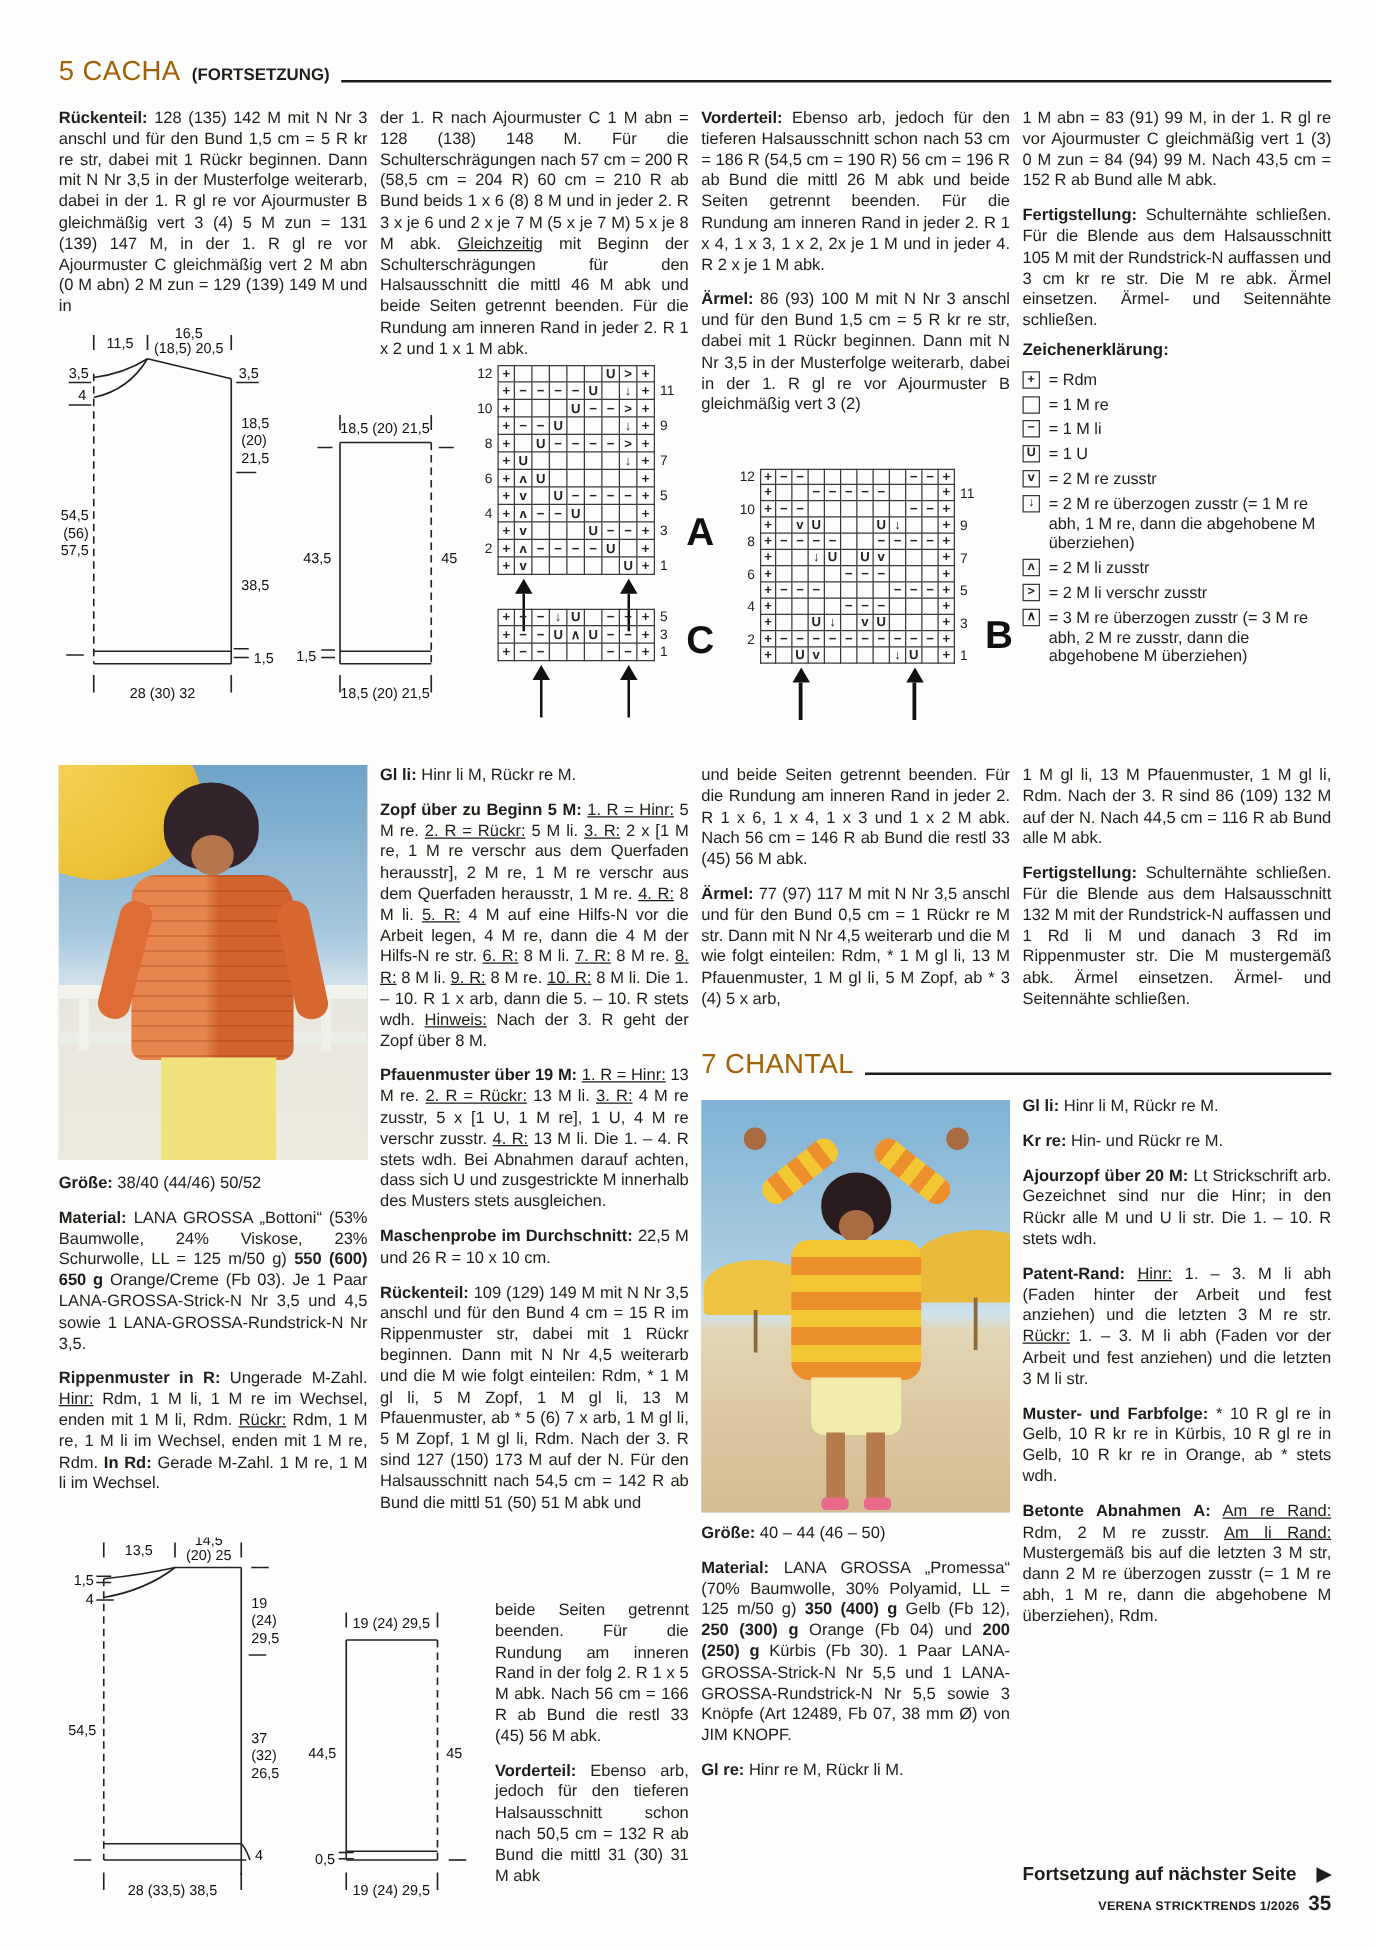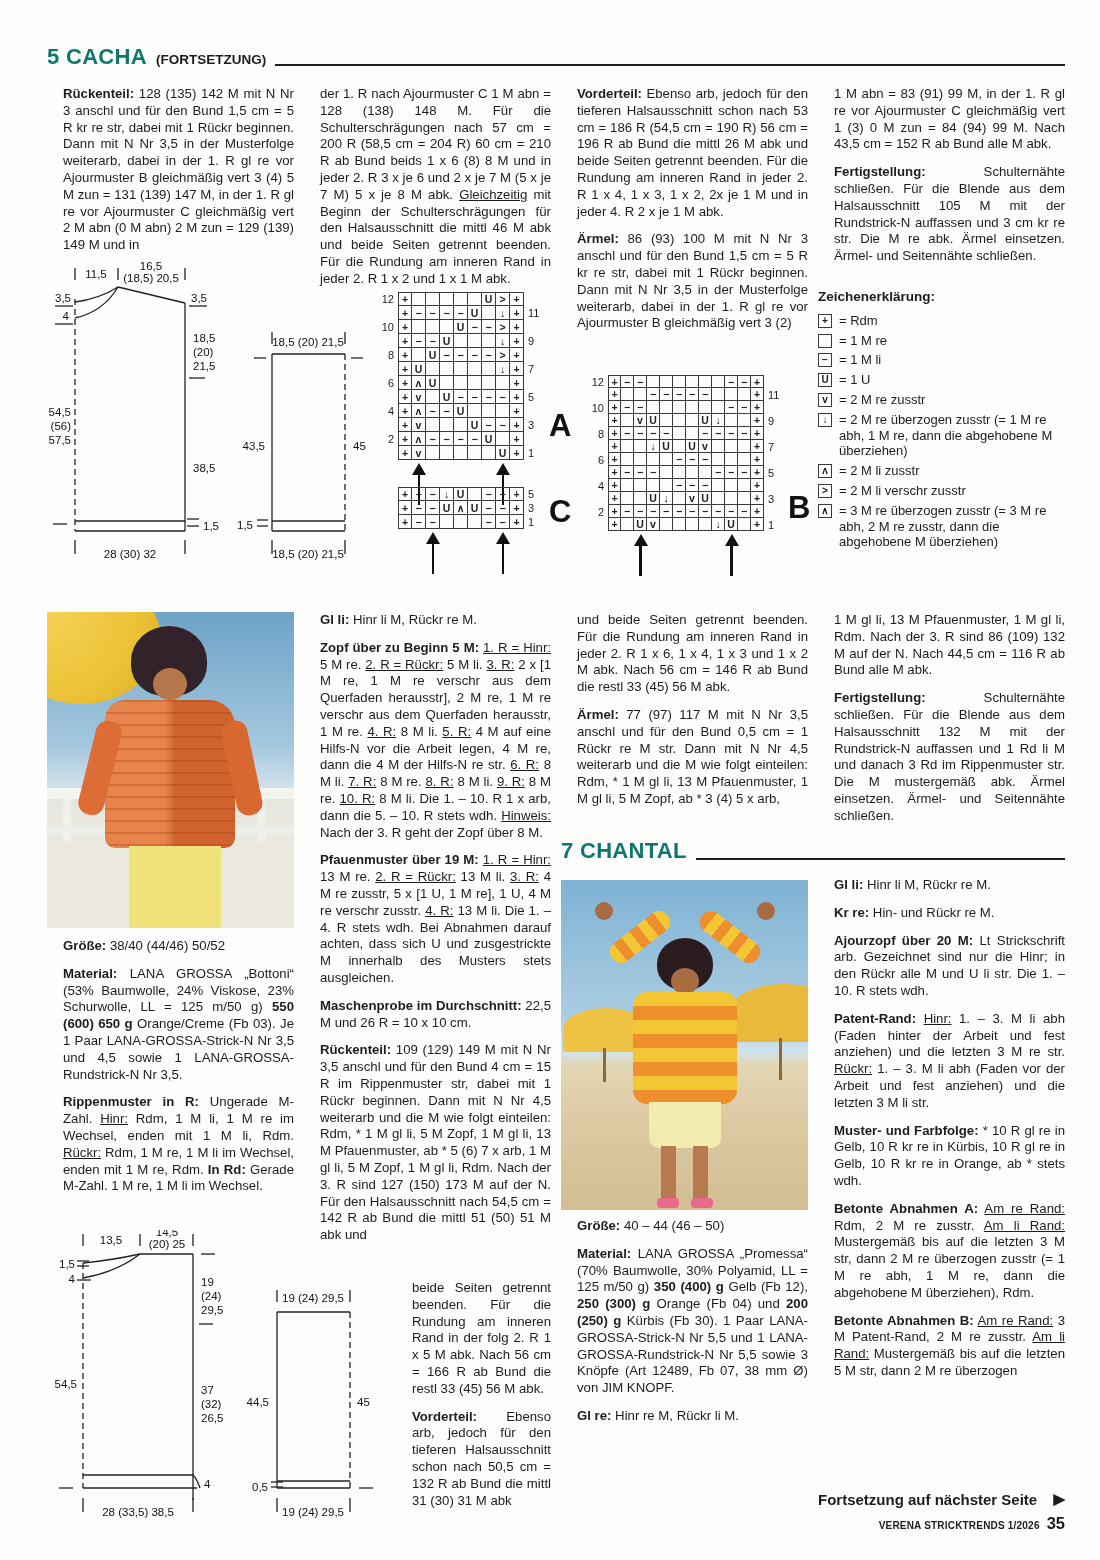--- a/index.html
+++ b/index.html
@@ -1,45 +1,45 @@
 <!DOCTYPE html>
 <html lang="de"><head>
 <meta charset="utf-8">
 <style>
   html,body{margin:0;padding:0;background:#ffffff;}
   .page{position:relative;width:1100px;height:1560px;background:#fdfdfb;
         font-family:"Liberation Sans",sans-serif;color:#1d1d1b;overflow:hidden;}
   
   .sechead{position:absolute;display:flex;align-items:flex-end;gap:9px;}
-  .sh-red{color:#0f766e;font-size:22px;font-weight:bold;letter-spacing:.3px;white-space:nowrap;}
+  .sh-red{color:#a16207;font-size:22px;font-weight:normal;letter-spacing:.3px;white-space:nowrap;}
   .sh-sub{font-size:13.5px;font-weight:bold;padding-bottom:3px;white-space:nowrap;}
   .sh-rule{flex:1;border-bottom:2px solid #1d1d1b;margin-bottom:4px;}
   
   .colblock{position:absolute;text-align:justify;font-size:13.2px;line-height:16.8px;hyphens:auto;}
-  .colblock p{margin:0 0 11px 16px;}
+  .colblock p{margin:0 0 11px 0;}
   .colblock p:last-child{margin-bottom:0;}
   b{font-weight:bold;}
   u{text-decoration:underline;}
   
   .chart{position:absolute;}
   .crow{display:flex;}
   .cnum{font-size:11px;display:flex;align-items:center;box-sizing:border-box;}
   .cnum-l{justify-content:flex-end;padding-right:4px;}
   .cnum-r{justify-content:flex-start;padding-left:4px;}
   .cc{box-sizing:border-box;border-right:1.2px solid #3a3a3a;border-bottom:1.2px solid #3a3a3a;
       display:flex;align-items:center;justify-content:center;font-size:10.5px;font-weight:bold;color:#222;}
   .cc.cl{border-left:1.2px solid #3a3a3a;}
   .crow.r0 .cc{border-top:1.2px solid #3a3a3a;}
   .arrowrow{position:relative;height:48px;}
   .arrow{position:absolute;top:3px;width:14px;display:flex;flex-direction:column;align-items:center;}
   .ah{width:0;height:0;border-left:7px solid transparent;border-right:7px solid transparent;border-bottom:12px solid #111;}
   .as{width:2.6px;height:30px;background:#111;}
   .chart-label{position:absolute;font-size:31px;font-weight:bold;color:#111;}
   
-  .legend-title{font-weight:bold;font-size:13.5px;margin:24px 0 7px;text-align:left;}
+  .legend-title{font-weight:bold;font-size:13.5px;margin:7px 0 7px;text-align:left;}
   .lrow{display:flex;gap:7px;margin-bottom:4px;font-size:13px;line-height:15.8px;text-align:left;}
   .lsym{flex:0 0 14px;width:14px;height:14px;border:1.4px solid #3a3a3a;display:flex;align-items:center;
         justify-content:center;font-size:10px;font-weight:bold;margin-top:1px;box-sizing:border-box;}
   .ltxt{flex:1;}
   
   .schem{position:absolute;}
   .schem line,.schem path{stroke:#222;stroke-width:1.3;fill:none;}
   .schem .dash{stroke-dasharray:6 4;}
   .schem text{font-size:11.5px;fill:#111;font-family:"Liberation Sans",sans-serif;}
   
@@ -727,21 +727,20 @@
       <p><b>Material:</b> LANA GROSSA „Promessa“ (70% Baumwolle, 30% Polyamid, LL = 125 m/50 g) <b>350 (400) g</b> Gelb (Fb 12), <b>250 (300) g</b> Orange (Fb 04) und <b>200 (250) g</b> Kürbis (Fb 30). 1 Paar LANA-GROSSA-Strick-N Nr 5,5 und 1 LANA-GROSSA-Rundstrick-N Nr 5,5 sowie 3 Knöpfe (Art 12489, Fb 07, 38 mm Ø) von JIM KNOPF.</p>
       <p><b>Gl re:</b> Hinr re M, Rückr li M.</p>
     </div>
   <div class="colblock" style="left:818px;top:877px;width:247px;">
       <p><b>Gl li:</b> Hinr li M, Rückr re M.</p>
       <p><b>Kr re:</b> Hin- und Rückr re M.</p>
       <p><b>Ajourzopf über 20 M:</b> Lt Strickschrift arb. Gezeichnet sind nur die Hinr; in den Rückr alle M und U li str. Die 1. – 10. R stets wdh.</p>
       <p><b>Patent-Rand:</b> <u>Hinr:</u> 1. – 3. M li abh (Faden hinter der Arbeit und fest anziehen) und die letzten 3 M re str. <u>Rückr:</u> 1. – 3. M li abh (Faden vor der Arbeit und fest anziehen) und die letzten 3 M li str.</p>
       <p><b>Muster- und Farbfolge:</b> * 10 R gl re in Gelb, 10 R kr re in Kürbis, 10 R gl re in Gelb, 10 R kr re in Orange, ab * stets wdh.</p>
       <p><b>Betonte Abnahmen A:</b> <u>Am re Rand:</u> Rdm, 2 M re zusstr. <u>Am li Rand:</u> Mustergemäß bis auf die letzten 3 M str, dann 2 M re überzogen zusstr (= 1 M re abh, 1 M re, dann die abgehobene M überziehen), Rdm.</p>
-      <p><b>Betonte Abnahmen B:</b> <u>Am re Rand:</u> 3 M Patent-Rand, 2 M re zusstr. <u>Am li Rand:</u> Mustergemäß bis auf die letzten 5 M str, dann 2 M re überzogen</p>
     </div>
 
   <div class="continuation" style="left:818px;top:1490px;width:247px;">
     <span>Fortsetzung auf nächster Seite</span>
     <span>▶</span>
   </div>
   <div class="pagefoot" style="left:818px;top:1514px;width:247px;">
     <span class="foot-mag">VERENA STRICKTRENDS 1/2026</span><span class="foot-num">35</span>
   </div>
 

